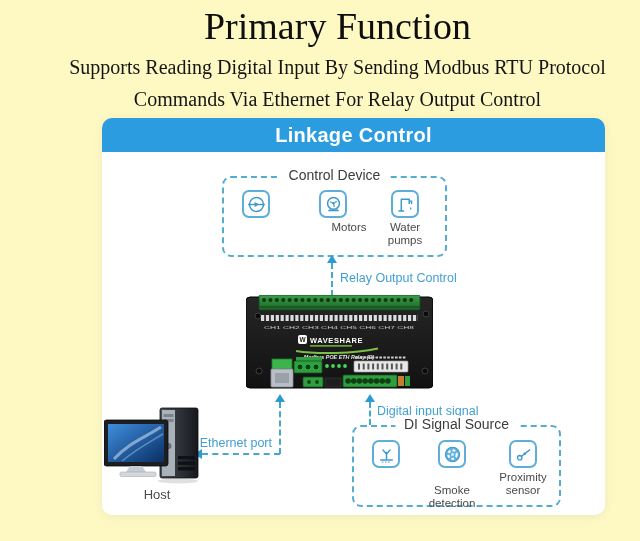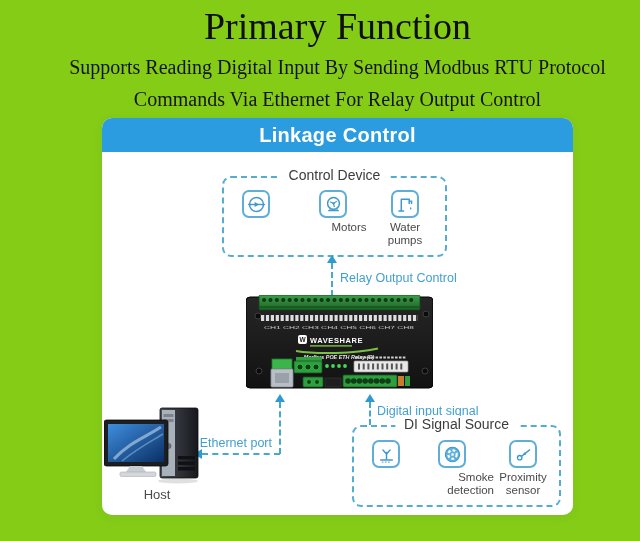--- a/index.html
+++ b/index.html
@@ -1,28 +1,28 @@
 <!DOCTYPE html>
 <html><head>
 <meta charset="utf-8">
 <style>
   html,body{margin:0;padding:0;}
   body{font-family:"Liberation Sans",sans-serif;}
-  .page{position:relative;width:640px;height:541px;background:#84cc16;overflow:hidden;}
+  .page{position:relative;width:640px;height:541px;background:#fef9c3;overflow:hidden;}
 
   
   .main-title{position:absolute;left:102px;top:4px;width:471px;text-align:center;
     font-family:"Liberation Serif",serif;font-size:38px;font-weight:400;color:#0e0e0e;}
   .sub-line{position:absolute;left:20px;top:56px;width:635px;text-align:center;
     font-family:"Liberation Serif",serif;font-size:20px;color:#141414;}
   .sub-line.l2{top:88px;}
 
   
   .panel{position:absolute;left:102px;top:118px;width:471px;height:397px;background:#ffffff;
-    border-radius:10px;box-shadow:0 2px 8px rgba(90,100,150,.10);}
+    border-radius:10px;box-shadow:0 2px 8px rgba(90,100,150,.10);padding-left:32px;}
   .panel-header{position:absolute;left:0;top:0;width:100%;height:34px;background:#2B9CDF;
     border-radius:10px 10px 0 0;color:#fff;font-size:20px;font-weight:700;letter-spacing:.3px;
     text-align:center;line-height:34px;}
 
   
   .dash-box{position:absolute;border:2px dashed #55ACD1;border-radius:9px;background:transparent;}
   .dash-box .box-title{position:absolute;top:-11px;left:50%;transform:translateX(-50%);
     background:#fff;padding:0 9px;white-space:nowrap;font-size:14px;font-weight:400;color:#3C3C3C;}
   .cd-box{left:120px;top:58px;width:221px;height:77px;}
   .di-box{left:250px;top:307px;width:205px;height:78px;}
@@ -189,21 +189,21 @@
     </div>
 
     <div class="tile" style="left:336px;top:322px;">
       <svg width="19" height="19" viewBox="0 0 18 18">
         <circle cx="9" cy="9" r="6.8" fill="#5FB2DC"></circle>
         <circle cx="9" cy="9" r="6.8" fill="none" stroke="#3E98CC" stroke-width="1"></circle>
         <circle cx="9" cy="9" r="4" fill="none" stroke="#ffffff" stroke-width="2" stroke-dasharray="2.6 2"></circle>
         <rect x="7.9" y="7.9" width="2.2" height="2.2" fill="#ffffff"></rect>
       </svg>
     </div>
-    <div class="tile-label" style="left:308px;top:353px;text-align:right;">Smoke
+    <div class="tile-label" style="left:308px;top:366px;">Smoke
 detection</div>
 
     <div class="tile" style="left:407px;top:322px;">
       <svg width="19" height="19" viewBox="0 0 18 18">
         <circle cx="5.4" cy="12" r="2.1" fill="none" stroke="#3E98CC" stroke-width="1.3"></circle>
         <line x1="7.2" y1="10.6" x2="14.8" y2="4.6" stroke="#3E98CC" stroke-width="1.3" stroke-linecap="round"></line>
         <circle cx="10.2" cy="8.2" r="1.2" fill="#3E98CC"></circle>
       </svg>
     </div>
     <div class="tile-label" style="left:379px;top:353px;">Proximity

